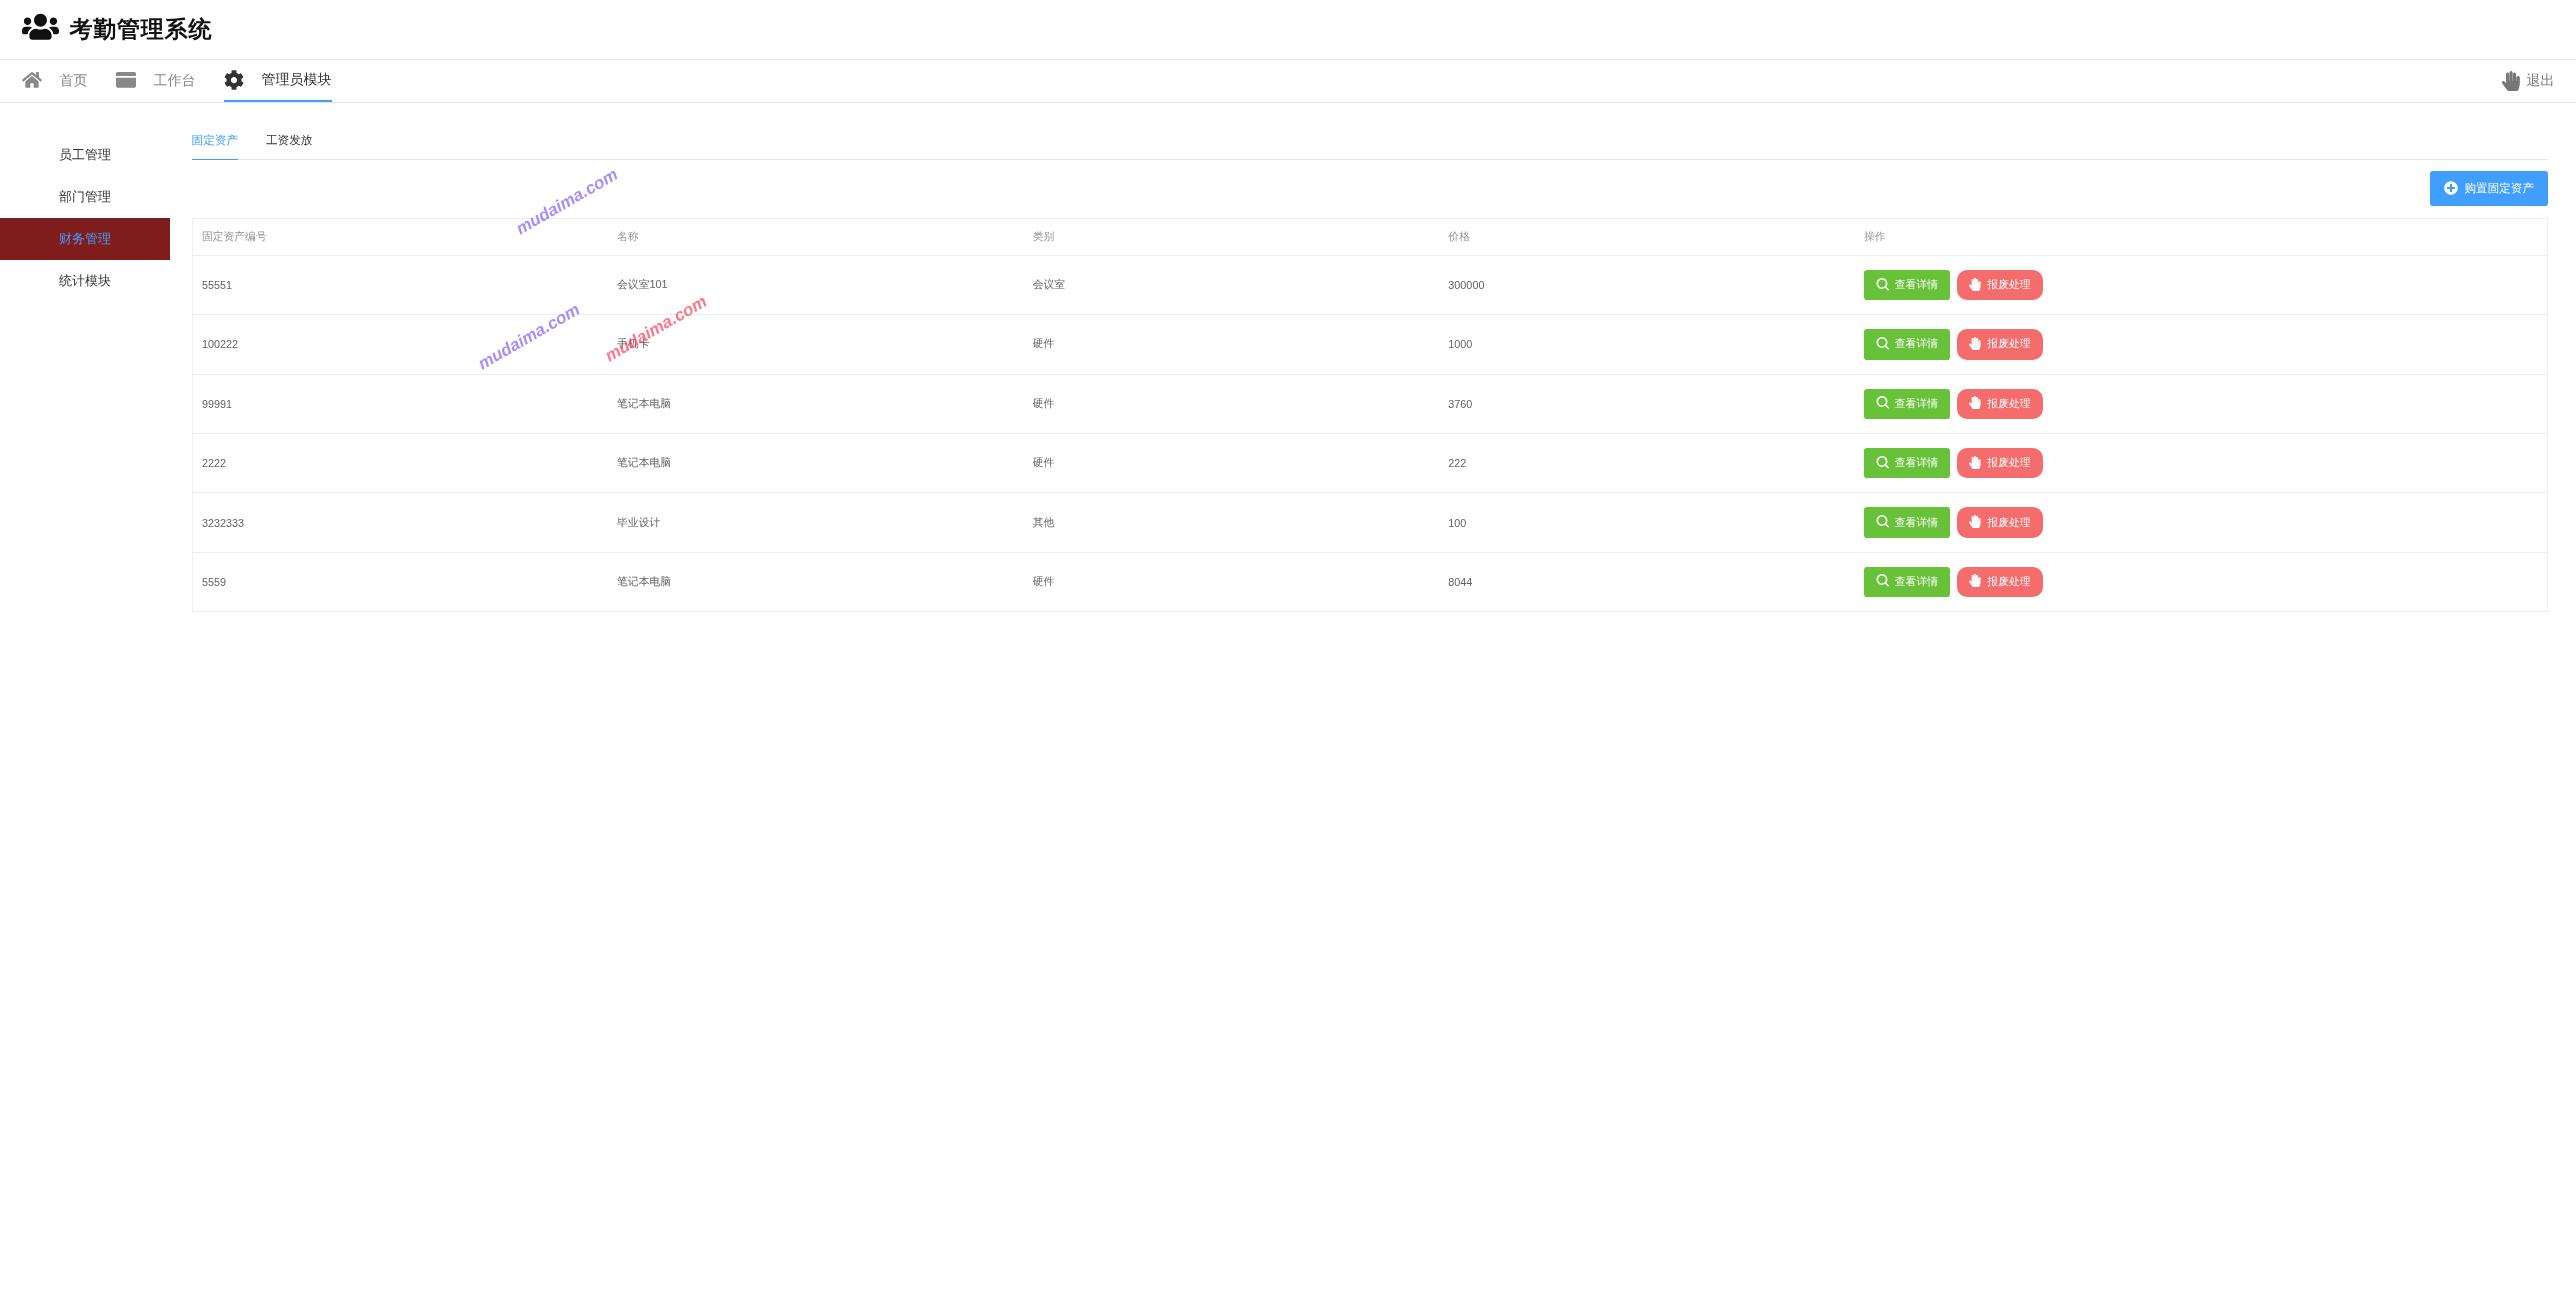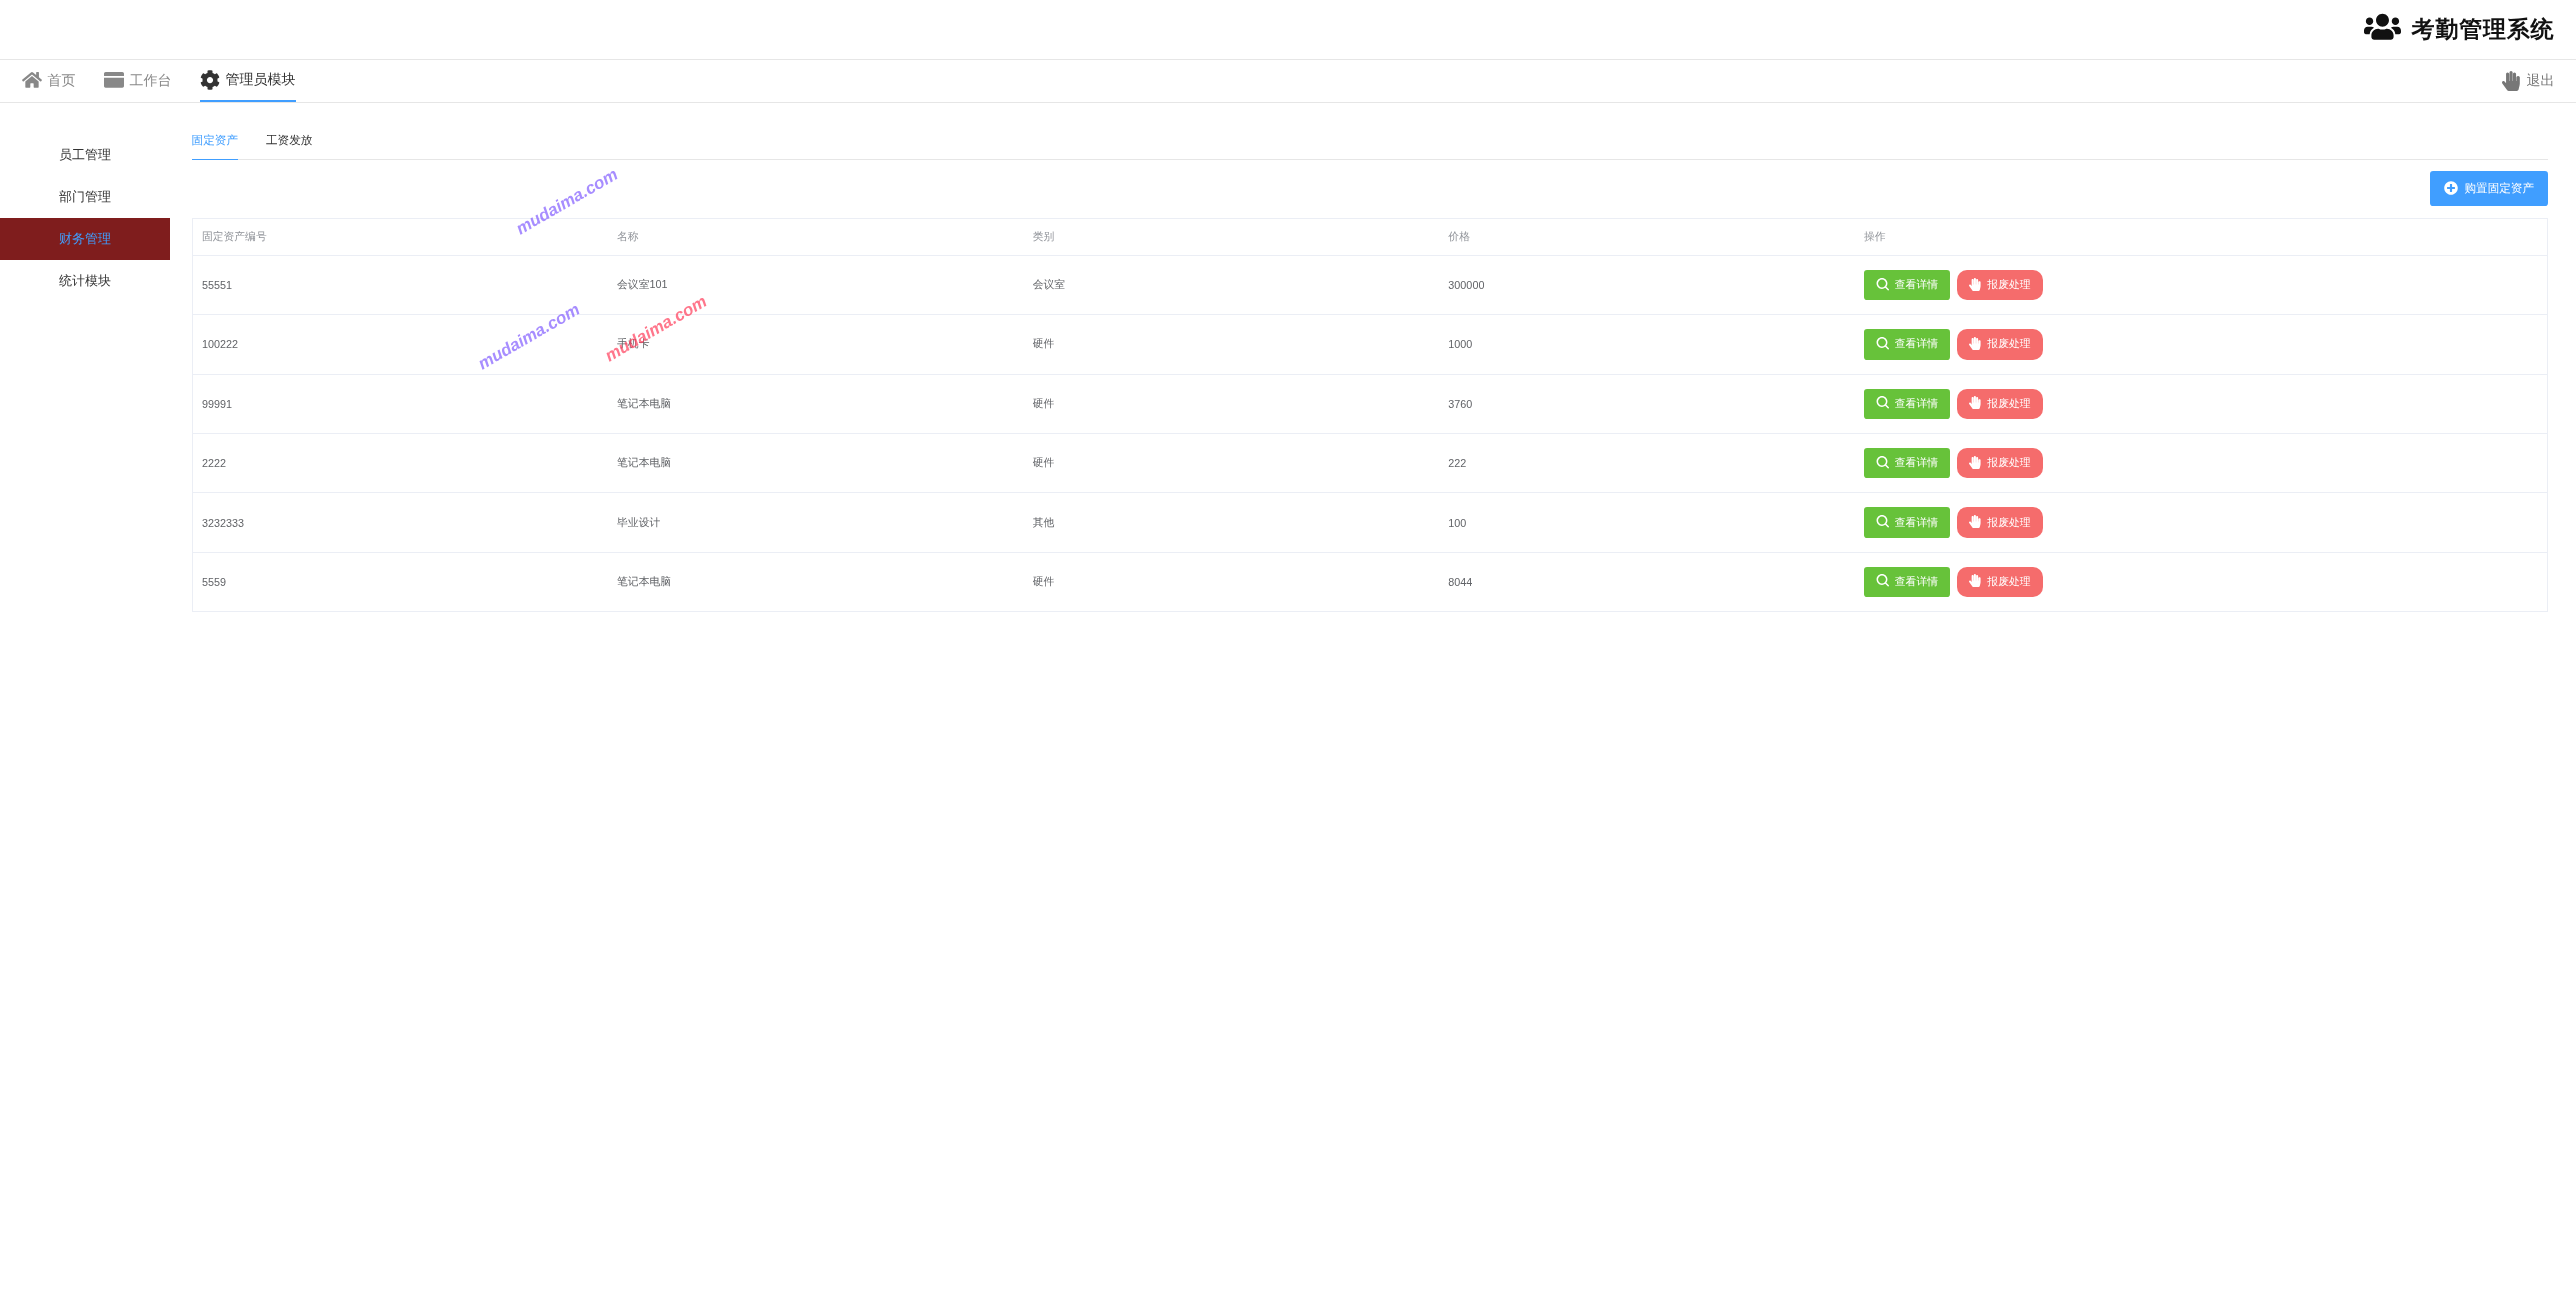--- a/index.html
+++ b/index.html
@@ -1,26 +1,26 @@
 <!DOCTYPE html>
 <html style="font-size:12.4px"><head>
   <meta charset="utf-8">
   <style>
     * { box-sizing: border-box; margin: 0; padding: 0; }
     body { font-family: "Helvetica Neue", Helvetica, "PingFang SC", "Microsoft YaHei", Arial, sans-serif; font-size: 10.8px; color: #333; background: #fff; }
     
     
-    .header { display: flex; align-items: center; padding: 12.4px 21.6px; border-bottom: 0.8px solid #e6e6e6; justify-content: flex-end; }
+    .header { display: flex; align-items: center; padding: 12.4px 21.6px; border-bottom: 0.8px solid #e6e6e6; }
     .logo-icon { width: 37px; height: 34px; margin-right: 10.8px; }
     .header-title { font-size: 23px; font-weight: 700; color: #111; letter-spacing: 0.8px; }
     
     
     .topnav { display: flex; align-items: center; padding: 0 21.6px; border-bottom: 0.8px solid #e6e6e6; height: 43px; justify-content: space-between; }
     .topnav-left { display: flex; align-items: center; gap: 28px; height: 100%; }
-    .topnav-item { display: flex; align-items: center; gap: 6px; height: 100%; color: #888; font-size: 14px; cursor: pointer; }
+    .topnav-item { display: flex; align-items: center; gap: 18px; height: 100%; color: #888; font-size: 14px; cursor: pointer; }
     .topnav-item.active { color: #333; border-bottom: 2.3px solid #409eff; }
     .topnav-right { display: flex; align-items: center; gap: 4.6px; color: #777; font-size: 14px; cursor: pointer; }
     .nav-icon { width: 20px; height: 20px; }
     
     
     .body-wrap { display: flex; }
     .sidebar { width: 170px; padding-top: 31px; flex-shrink: 0; }
     .sidebar-item { height: 42px; display: flex; align-items: center; justify-content: center; font-size: 13px; color: #333; cursor: pointer; }
     .sidebar-item.active { background: #7f1d1d; color: #409eff; }
     

